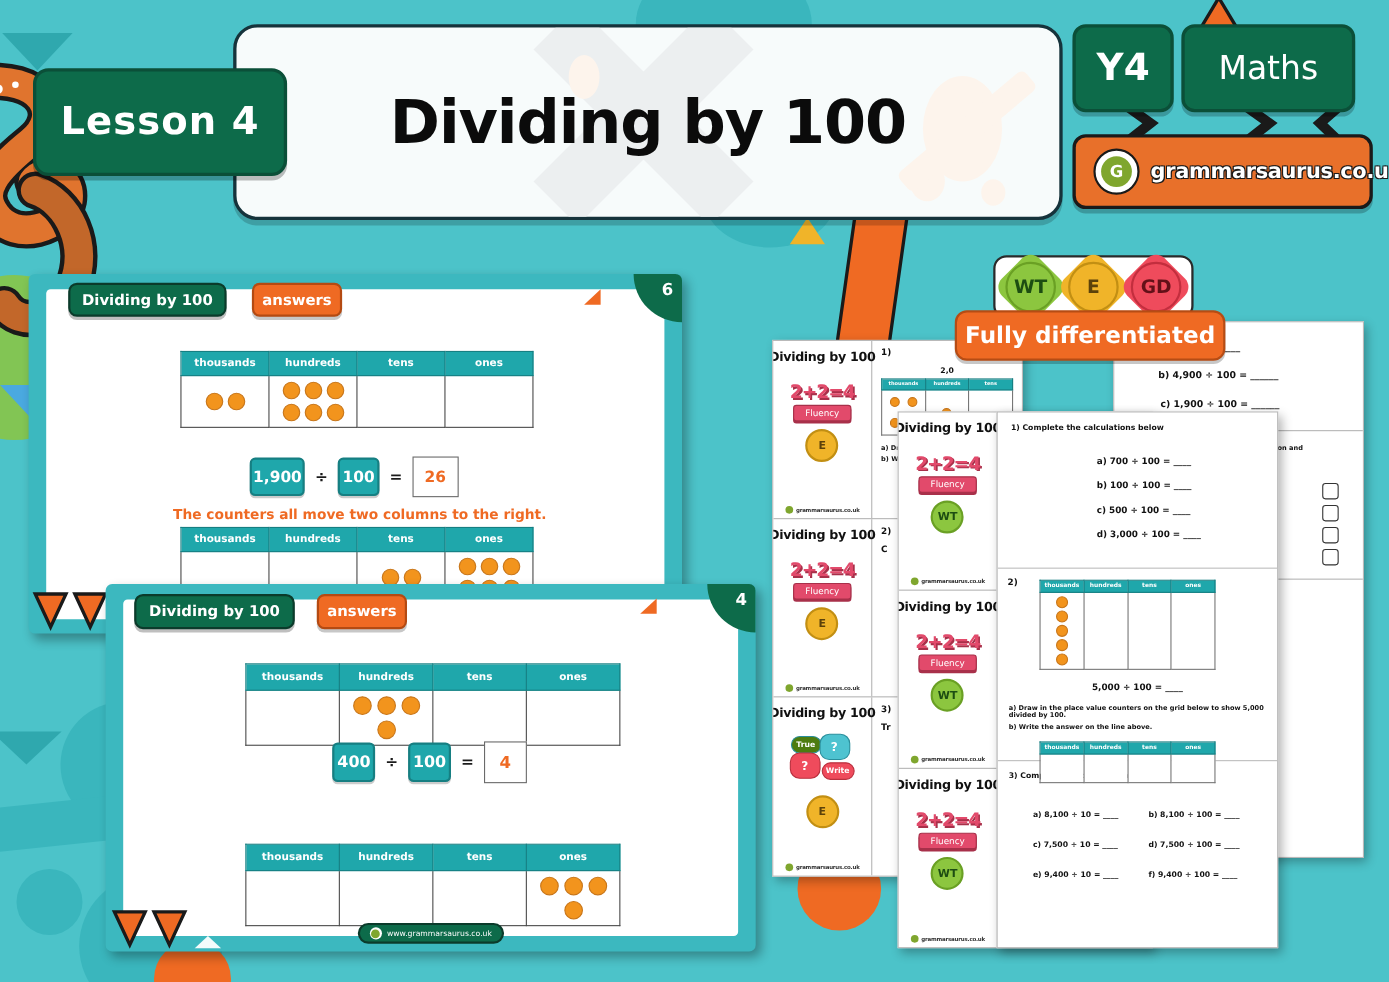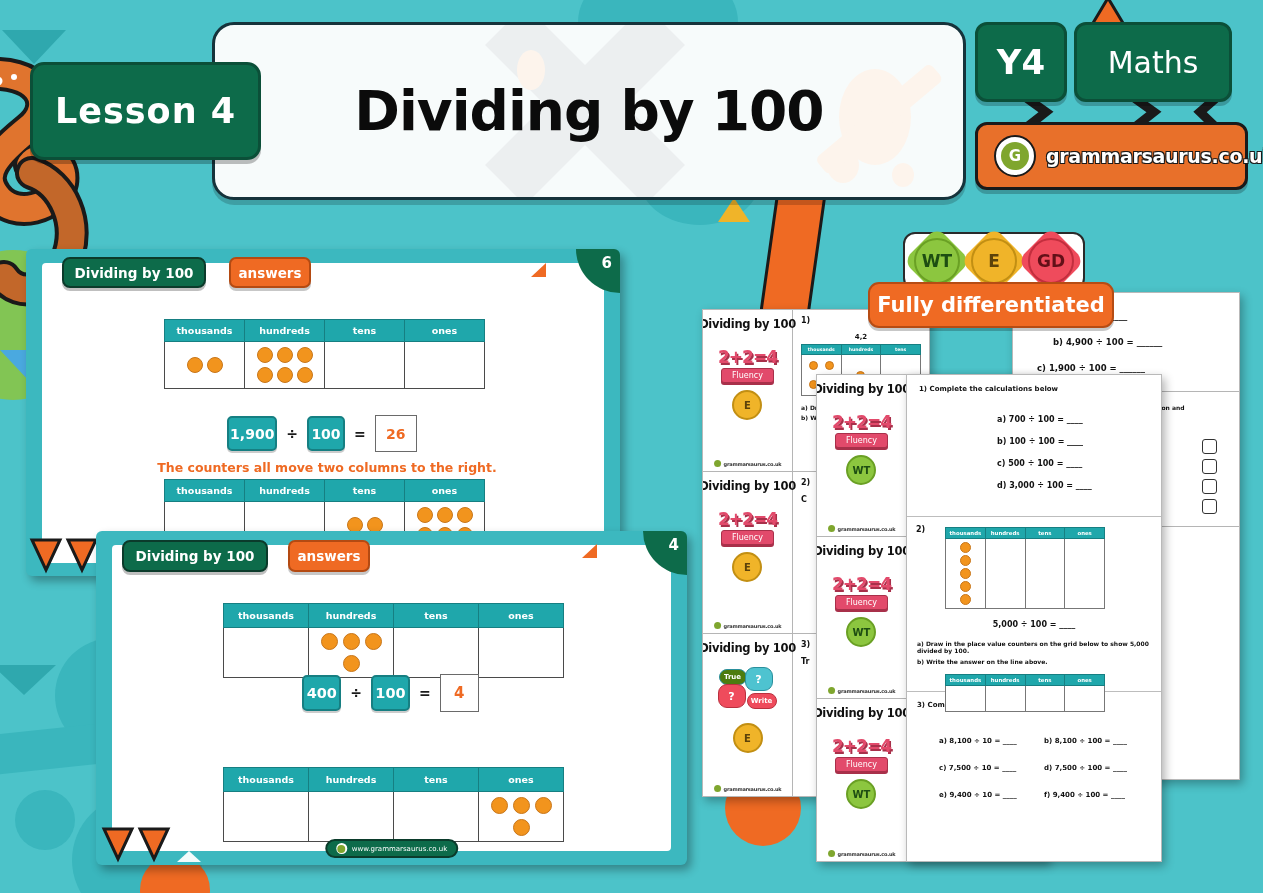--- a/index.html
+++ b/index.html
@@ -337,21 +337,21 @@
     </svg>
     <svg style="position:absolute;right:70px;top:12px;" width="22" height="18" viewBox="0 0 22 18">
       <polygon points="18,2 18,16 3,16" fill="#ef6a23"></polygon>
     </svg>
   </div>
 
   <div class="ws" style="left:1012px;top:292px;width:226px;height:486px;">
     <div style="padding:18px 10px 0 10px;">
       <div class="qline" style="margin-left:54px;">00 = ______</div>
       <div class="qline" style="margin-left:30px;margin-top:16px;">b)  4,900 ÷ 100 = ______</div>
-      <div class="qline" style="margin-left:14px;margin-top:16px;">c)  1,900 ÷ 100 = ______</div>
+      <div class="qline" style="margin-left:32px;margin-top:16px;">c)  1,900 ÷ 100 = ______</div>
     </div>
     <div style="border-top:1px solid #b5b5b5;margin-top:18px;"></div>
     <div style="padding:12px 10px;">
       <div class="qline" style="font-size:6px;margin-left:100px;">multiplication and</div>
       <div style="display:flex;flex-direction:column;gap:5px;align-items:flex-end;margin-top:28px;padding-right:12px;">
         <div class="wbox"></div>
         <div class="wbox"></div>
         <div class="wbox"></div>
         <div class="wbox"></div>
       </div>
@@ -371,21 +371,21 @@
           <div class="fl-tag">Fluency</div>
           <div class="fl-seal" style="background:#f0b429;border:2px solid #c28f13;color:#5c420a;">E</div>
         </div>
         <div class="ws-foot">
           <div class="fdot"></div>
           <div class="ftxt">grammarsaurus.co.uk</div>
         </div>
       </div>
       <div class="ws-body">
         <div class="qnum">1)</div>
-        <div class="qline" style="text-align:center;margin-top:8px;font-size:7px;">4,2</div>
+        <div class="qline" style="text-align:center;margin-top:8px;font-size:7px;">2,0</div>
         <table class="mini" style="width:120px;margin-top:3px;">
           <tbody>
               <tr>
             <th>thousands</th>
             <th>hundreds</th>
             <th>tens</th>
           </tr>
           <tr style="height:28px;">
             <td style="text-align:center;">
               <span class="mini-counter"></span>

